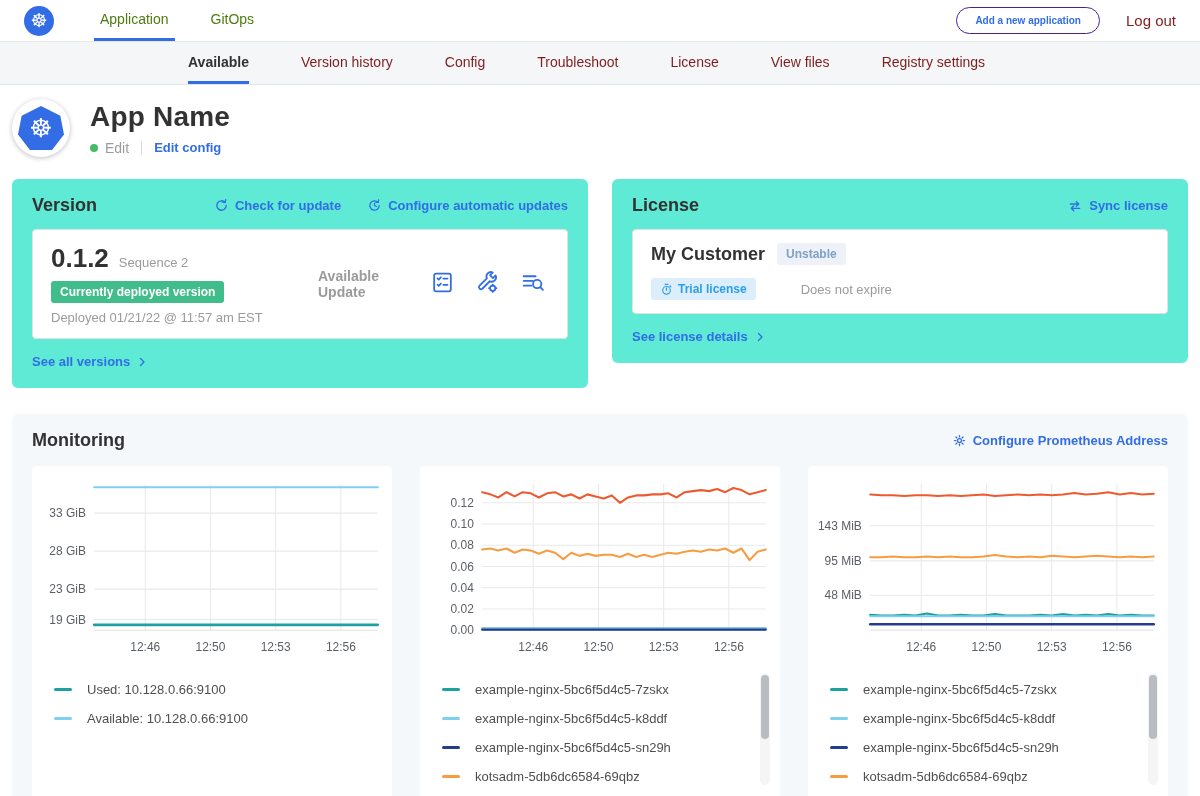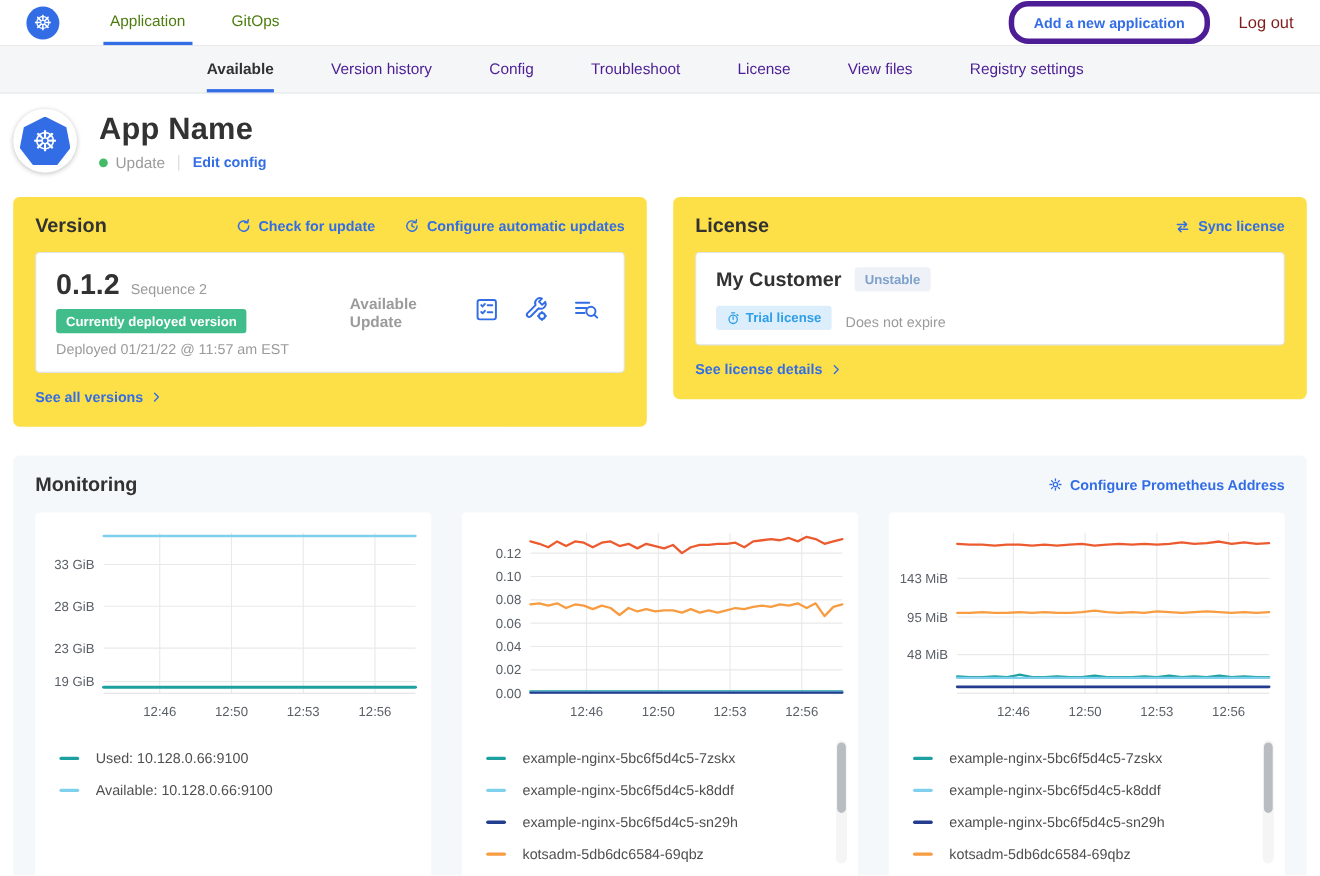--- a/index.html
+++ b/index.html
@@ -7,69 +7,69 @@
     font-family:"Liberation Sans", sans-serif; color:#323232; }
 
   
   .topnav { height:42px; display:flex; align-items:stretch; padding:0 24px; border-bottom:1px solid #e7e7e7; background:#fff; }
   .brand { align-self:center; width:30px; height:30px; border-radius:50%; background:#326de6; color:#fff;
     display:flex; align-items:center; justify-content:center; font-size:19px; margin-right:40px; }
   .topnav-tab { display:flex; align-items:center; font-size:14px; font-weight:400; color:#4d7c0f;
     padding:0 6px; margin-right:30px; border-bottom:3px solid transparent; cursor:pointer; }
   .topnav-tab.active { border-bottom-color:#326de6; }
   .topnav-spacer { flex:1; }
-  .add-app-btn { align-self:center; border:5px solid #4c1d95; color:#326de6; background:#fff; font-weight:700;
-    font-size:13px; padding:7px 18px; border-radius:18px; cursor:pointer; font-family:inherit; }
+  .add-app-btn { align-self:center; border:1px solid #4c1d95; color:#326de6; background:#fff; font-weight:700;
+    font-size:10px; padding:7px 18px; border-radius:18px; cursor:pointer; font-family:inherit; }
   .logout { align-self:center; margin-left:26px; font-size:15px; color:#7f1d1d; cursor:pointer; }
 
   
   .subnav { height:43px; background:#f4f6f8; border-bottom:1px solid #e4e7ea; display:flex; align-items:stretch; padding-left:188px; }
-  .subnav-item { display:flex; align-items:center; font-size:14px; color:#4c1d95; margin-right:52px;
+  .subnav-item { display:flex; align-items:center; font-size:14px; color:#7f1d1d; margin-right:52px;
     border-bottom:3px solid transparent; cursor:pointer; white-space:nowrap; }
   .subnav-item.active { color:#323232; font-weight:700; border-bottom-color:#326de6; }
 
   
   .app-header { display:flex; align-items:center; padding:14px 12px 16px 12px; }
   .app-icon { width:58px; height:58px; border-radius:50%; background:#fff; box-shadow:0 1px 5px rgba(0,0,0,.25);
     display:flex; align-items:center; justify-content:center; margin-right:20px; }
   .app-icon .hept { width:46px; height:44px; background:#326de6;
     clip-path:polygon(50% 0%, 92% 22%, 100% 65%, 74% 100%, 26% 100%, 0% 65%, 8% 22%);
     display:flex; align-items:center; justify-content:center; color:#fff; font-size:26px; }
   .app-title { font-size:28px; font-weight:700; letter-spacing:.2px; }
   .app-status { display:flex; align-items:center; margin-top:7px; }
   .dot { width:8px; height:8px; border-radius:50%; background:#44bb66; margin-right:7px; }
   .status-text { font-size:14px; color:#9b9b9b; }
   .vert-div { width:1px; height:14px; background:#d7d7d7; margin:0 12px; }
   .link { color:#326de6; font-weight:700; font-size:13px; cursor:pointer; display:inline-flex; align-items:center; gap:6px;text-align:right; }
   .link svg { display:block; }
 
   
   .cards-row { display:flex; gap:24px; padding:6px 12px 0 12px; align-items:flex-start; }
-  .panel { flex:1; background:#fde047; border-radius:6px; padding:16px 20px 18px 20px; }
+  .panel { flex:1; background:#5eead4; border-radius:6px; padding:16px 20px 18px 20px; }
   .panel-head { display:flex; align-items:center; }
   .panel-title { font-size:18px; font-weight:700; }
   .panel-links { margin-left:auto; display:flex; gap:26px; }
   .inner-card { background:#fff; border:1px solid #dfe3e8; border-radius:4px; margin-top:13px; padding:13px 18px; }
   .ver-flex { display:flex; align-items:center; }
   .ver-left { min-width:255px; }
   .ver-num-row { display:flex; align-items:baseline; }
   .ver-num { font-size:26px; font-weight:700; }
   .ver-seq { font-size:13px; color:#9b9b9b; margin-left:10px; }
   .badge-green { display:inline-block; margin:7px 0 7px 0; background:#41bd8b; color:#fff; font-size:12px; font-weight:700;
     padding:4px 9px; border-radius:3px; }
   .ver-deployed { font-size:13px; color:#9b9b9b; }
   .ver-mid { flex:1; font-size:14px; font-weight:700; color:#9b9b9b; padding-left:12px; }
   .ver-icons { display:flex; gap:20px; padding-right:4px; }
   .ver-icons .ic { color:#326de6; cursor:pointer; }
   .panel-foot { margin-top:13px; }
 
   .lic-name-row { display:flex; align-items:center; }
   .lic-name { font-size:18px; font-weight:700; }
   .badge-channel { margin-left:12px; background:#eef2f8; color:#7ea0ca; font-size:12px; font-weight:700; padding:4px 9px; border-radius:3px; }
-  .lic-row2 { display:flex; align-items:flex-end; margin-top:13px; }
+  .lic-row2 { display:flex; align-items:center; margin-top:13px;gap:32px; }
   .badge-trial { display:inline-flex; align-items:center; gap:5px; background:#dcedfc; color:#2d9fe8; font-size:12px; font-weight:700;
     padding:4px 9px; border-radius:3px; }
   .lic-expiry { font-size:13px; color:#9b9b9b; margin-left:13px; }
 
   
   .monitoring { margin:26px 12px 0 12px; background:#f5f8fa; border-radius:6px; padding:16px 20px 20px 20px; }
   .charts-row { display:flex; gap:28px; margin-top:15px; }
   .chart-card { flex:1; background:#fff; border-radius:4px; padding:12px 8px 14px 8px; display:flex; flex-direction:column; }
   .chart-svg { width:100%; display:block; }
   .legend { position:relative; flex:1; margin-top:12px; padding:4px 14px 0 14px; min-height:118px; }
@@ -106,21 +106,21 @@
 </div>
 
 <div class="app-header">
   <div class="app-icon">
     <div class="hept">☸</div>
   </div>
   <div>
     <div class="app-title">App Name</div>
     <div class="app-status">
       <span class="dot"></span>
-      <span class="status-text">Update</span>
+      <span class="status-text">Edit</span>
       <span class="vert-div"></span>
       <span class="link">Edit config</span>
     </div>
   </div>
 </div>
 
 <div class="cards-row">
 
   <div class="panel">
     <div class="panel-head">

